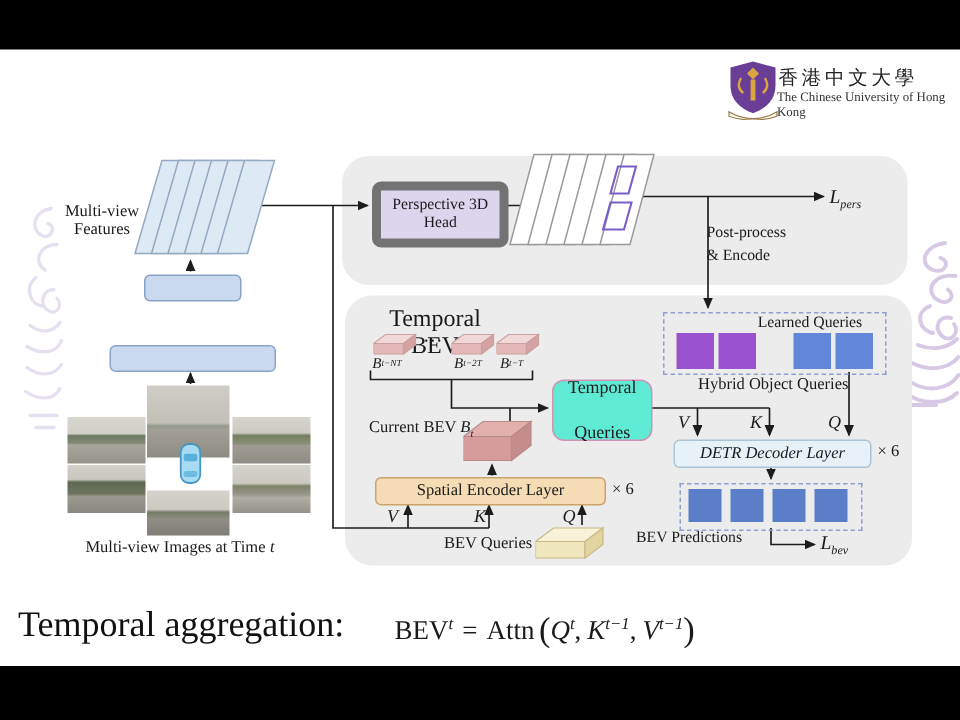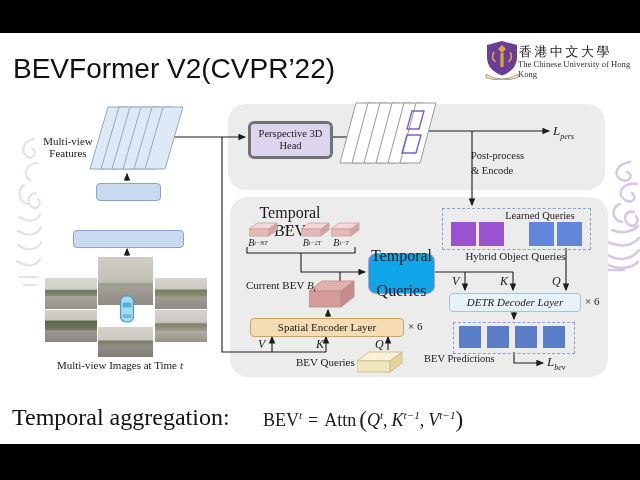--- a/index.html
+++ b/index.html
@@ -54,21 +54,20 @@
       <path d="M26,48 C16,52 18,64 28,66"></path>
       <path d="M40,56 C32,54 28,62 34,68 C40,73 46,66 42,60"></path>
       <path d="M18,74 C28,78 38,76 44,70"></path>
       <path d="M14,86 C26,92 38,90 45,82"></path>
       <path d="M12,98 C24,106 38,104 45,94"></path>
       <path d="M10,106 C20,114 36,114 44,106"></path>
       <path d="M12,114 H30"></path>
     </g>
   </svg>
 
-  <div class="abs sans" style="left:13px;top:53px;font-size:28px;color:#111;z-index:5;">BEVFormer V2(CVPR’22)</div>
 
   <svg class="abs" style="left:484px;top:40px;z-index:5;" width="36" height="40" viewBox="0 0 36 40">
     <path d="M18,1 L33,5 V17 C33,27 26,32.5 18,35.5 C10,32.5 3,27 3,17 V5 Z" fill="#6a3d96"></path>
     <polygon points="18,5 22,9 18,13 14,9" fill="#d9a73e"></polygon>
     <rect x="16.4" y="13" width="3.2" height="14" fill="#d9a73e"></rect>
     <path d="M10,12 q-3.5,6 1.5,10 M26,12 q3.5,6 -1.5,10" stroke="#d9a73e" stroke-width="1.6" fill="none"></path>
     <path d="M2,34.5 Q9,39 18,39 Q27,39 34,34.5 L34,37.5 Q27,40 18,40 Q9,40 2,37.5 Z" fill="#fdfbf3" stroke="#9a7a4a" stroke-width="0.8"></path>
   </svg>
   <div class="abs" style="left:519px;top:43px;font-size:13px;letter-spacing:2.5px;color:#222;z-index:5;">香港中文大學</div>
   <div class="abs" style="left:518px;top:59px;font-size:8.6px;color:#333;z-index:5;">The Chinese University of Hong Kong</div>
@@ -133,21 +132,21 @@
   <svg class="shape" style="left:117px;top:294px;z-index:4;" width="20" height="30" viewBox="0 0 20 30">
     <rect x="3.5" y="2" width="13" height="26" rx="5.5" fill="#a6dbf2" stroke="#4795c2" stroke-width="1.2"></rect>
     <rect x="5.5" y="8.5" width="9" height="5" rx="1.5" fill="#57b1da"></rect>
     <rect x="5.5" y="20" width="9" height="4" rx="1.5" fill="#57b1da" opacity="0.75"></rect>
   </svg>
   <div class="node" style="left:30px;top:358px;width:180px;height:14px;font-size:11px;flex-direction:row;gap:3px;">
     <span>Multi-view Images at Time</span>
     <span class="it">t</span>
   </div>
 
-  <div class="node" style="left:248px;top:121px;width:79px;height:32px;background:#ddd5ee;border:3px solid #737373;border-radius:6px;font-size:10.5px;">
+  <div class="node" style="left:248px;top:121px;width:79px;height:32px;background:#ddd5ee;border:6px solid #737373;border-radius:6px;font-size:10.5px;">
     <span>Perspective 3D</span>
     <span>Head</span>
   </div>
 
   <svg class="shape" style="left:338px;top:99px;" width="102" height="70" viewBox="0 0 102 70">
     <g fill="#ffffff" stroke="#9a9a9a" stroke-width="1">
       <polygon points="2,64 22,64 38,4 18,4"></polygon>
       <polygon points="14,64 34,64 50,4 30,4"></polygon>
       <polygon points="26,64 46,64 62,4 42,4"></polygon>
       <polygon points="38,64 58,64 74,4 54,4"></polygon>
@@ -216,21 +215,21 @@
     <span class="it"><span>B</span><sub>t</sub></span>
   </div>
   <svg class="shape" style="left:309px;top:280px;" width="47" height="29" viewBox="0 0 47 29">
     <g stroke="#b98a8a" stroke-width="0.8">
       <polygon points="0,11 13,1 45,1 32,11" fill="#e2b0ac"></polygon>
       <polygon points="0,11 32,11 32,27 0,27" fill="#d69c9c"></polygon>
       <polygon points="32,11 45,1 45,17 32,27" fill="#c48c8c"></polygon>
     </g>
   </svg>
 
-  <div class="node" style="left:368px;top:253px;width:65px;height:39px;background:#0ea5e9;border:1px solid #d093b3;border-radius:8px;font-size:16px;gap:17px;">
+  <div class="node" style="left:368px;top:253px;width:65px;height:39px;background:#5eead4;border:1px solid #d093b3;border-radius:8px;font-size:12px;gap:17px;">
     <span>Temporal</span>
     <span>Queries</span>
   </div>
 
   <div class="node" style="left:250px;top:318px;width:152px;height:17px;background:#f6dcb4;border:1px solid #caa469;border-radius:4px;font-size:11px;">
     <span>Spatial Encoder Layer</span>
   </div>
   <div class="x6" style="left:408px;top:320px;">
     <span>× 6</span>
   </div>

